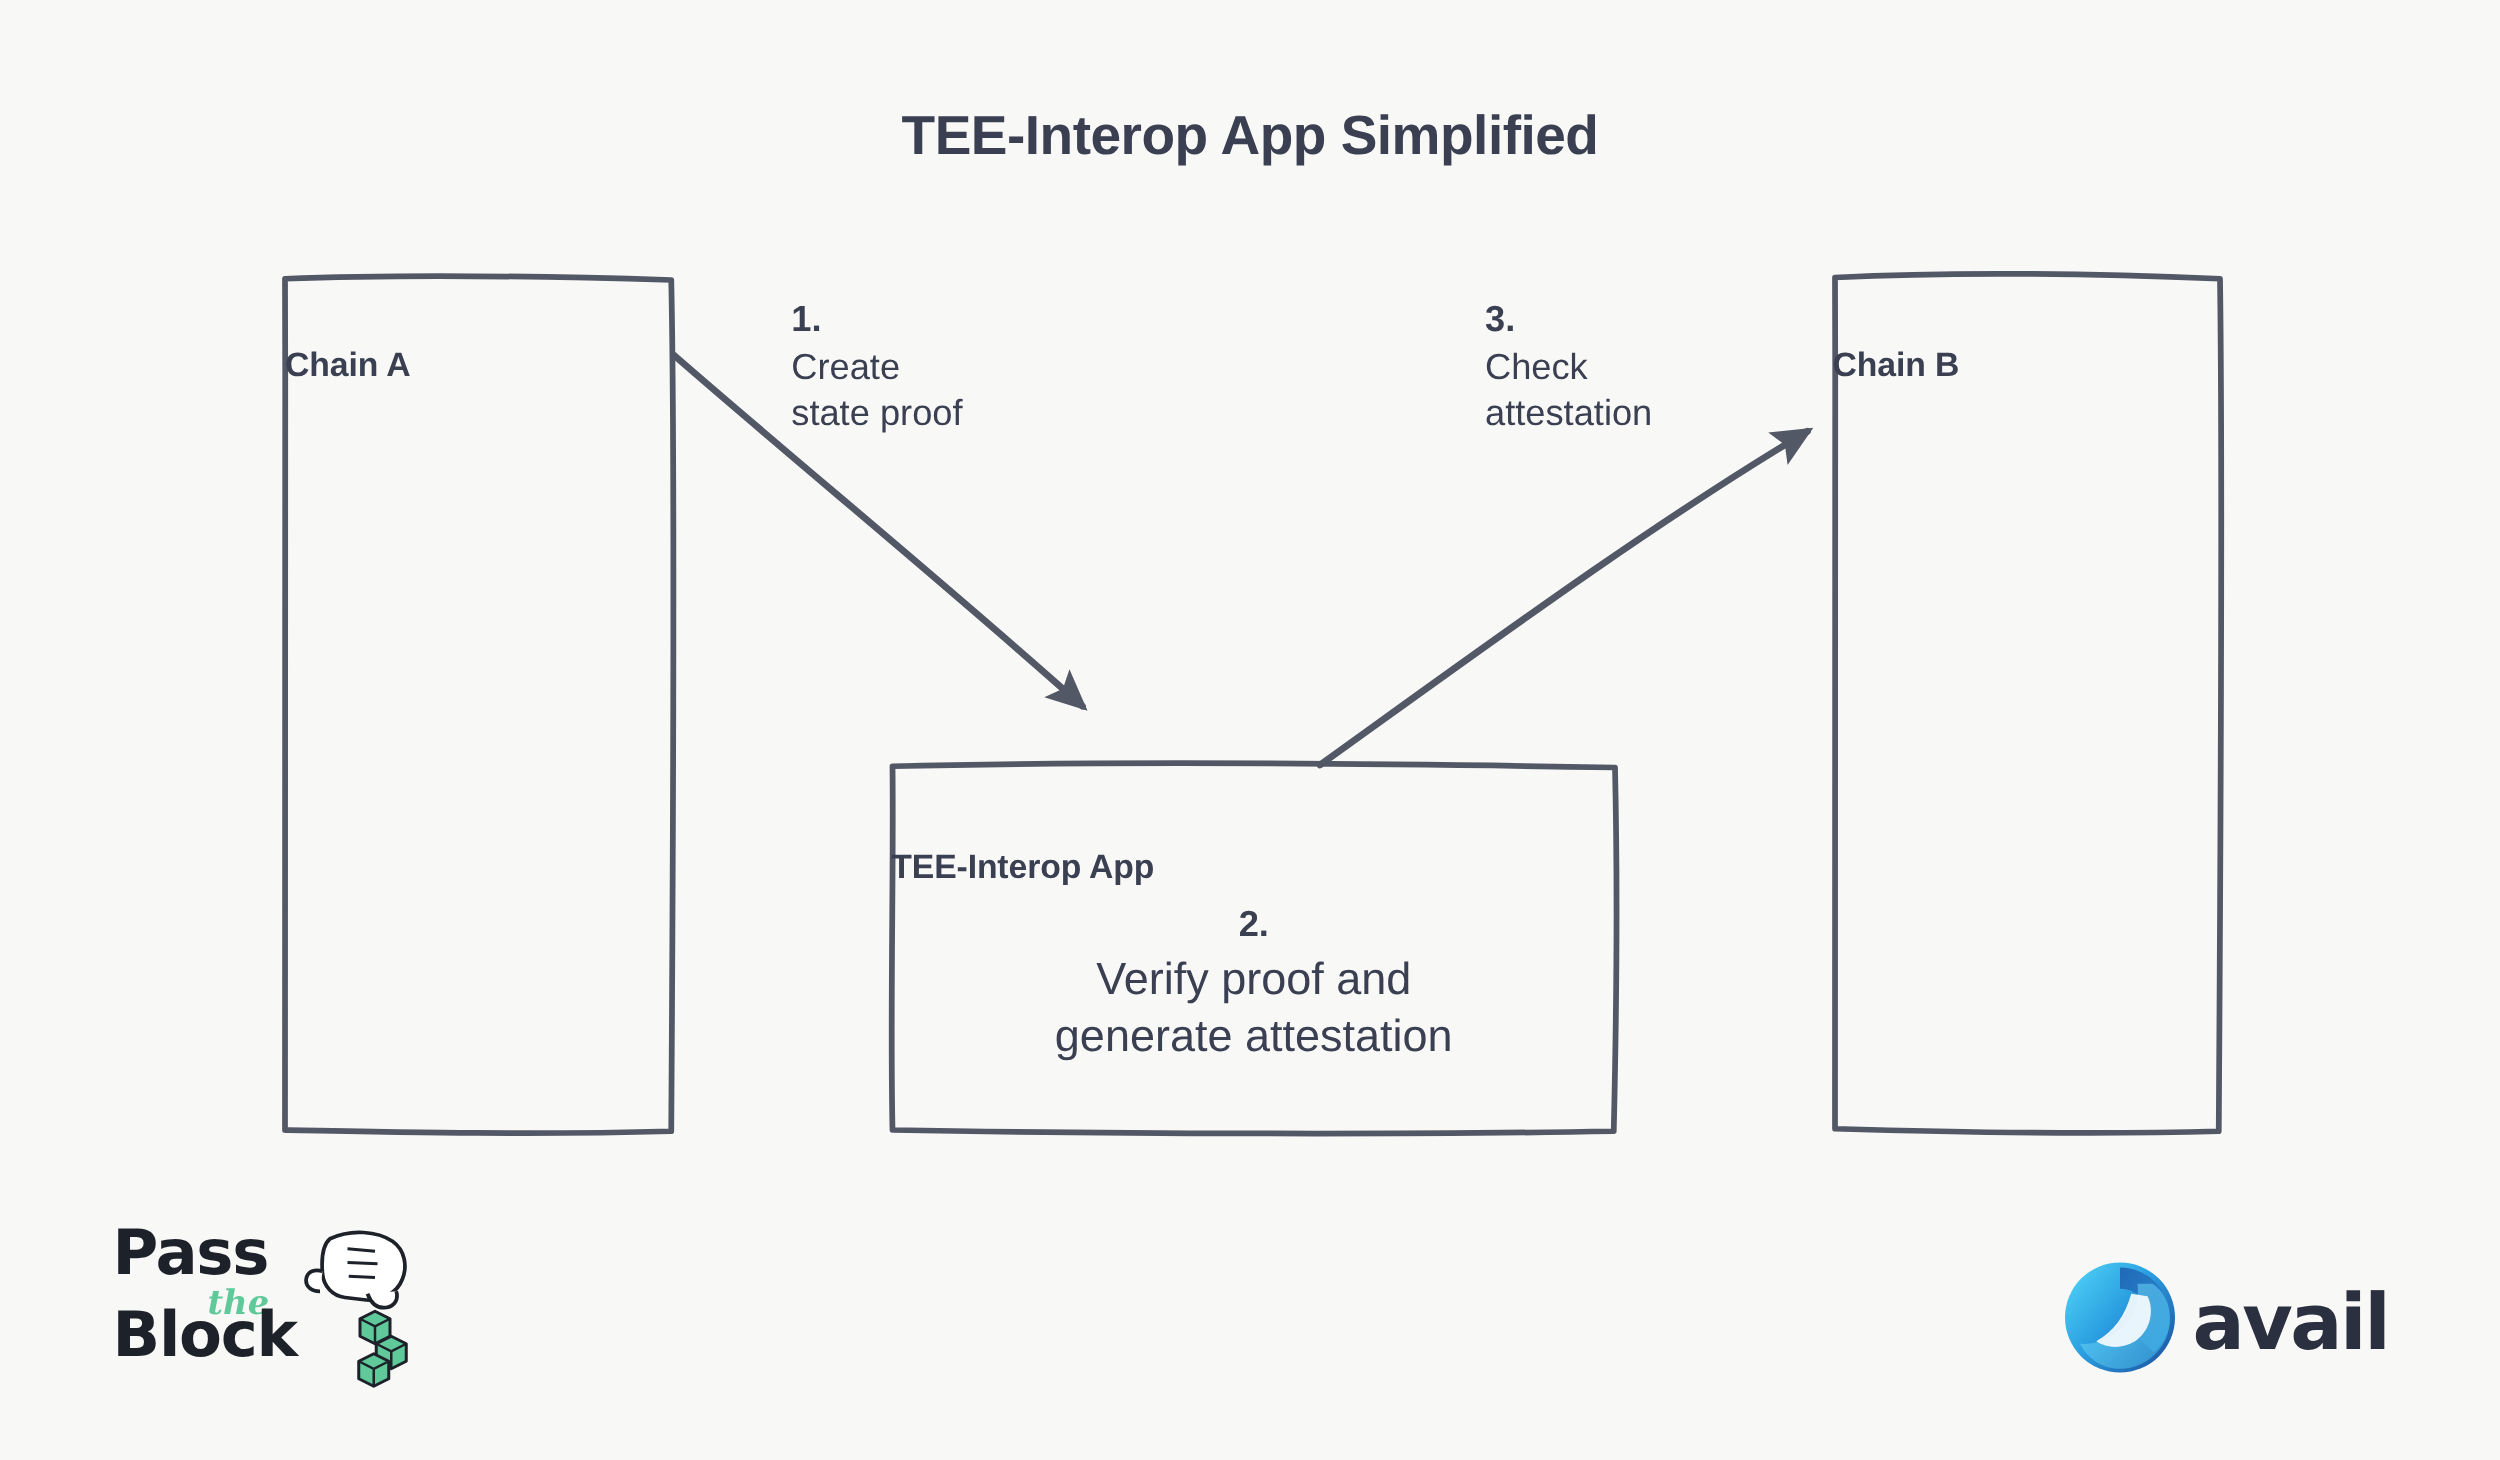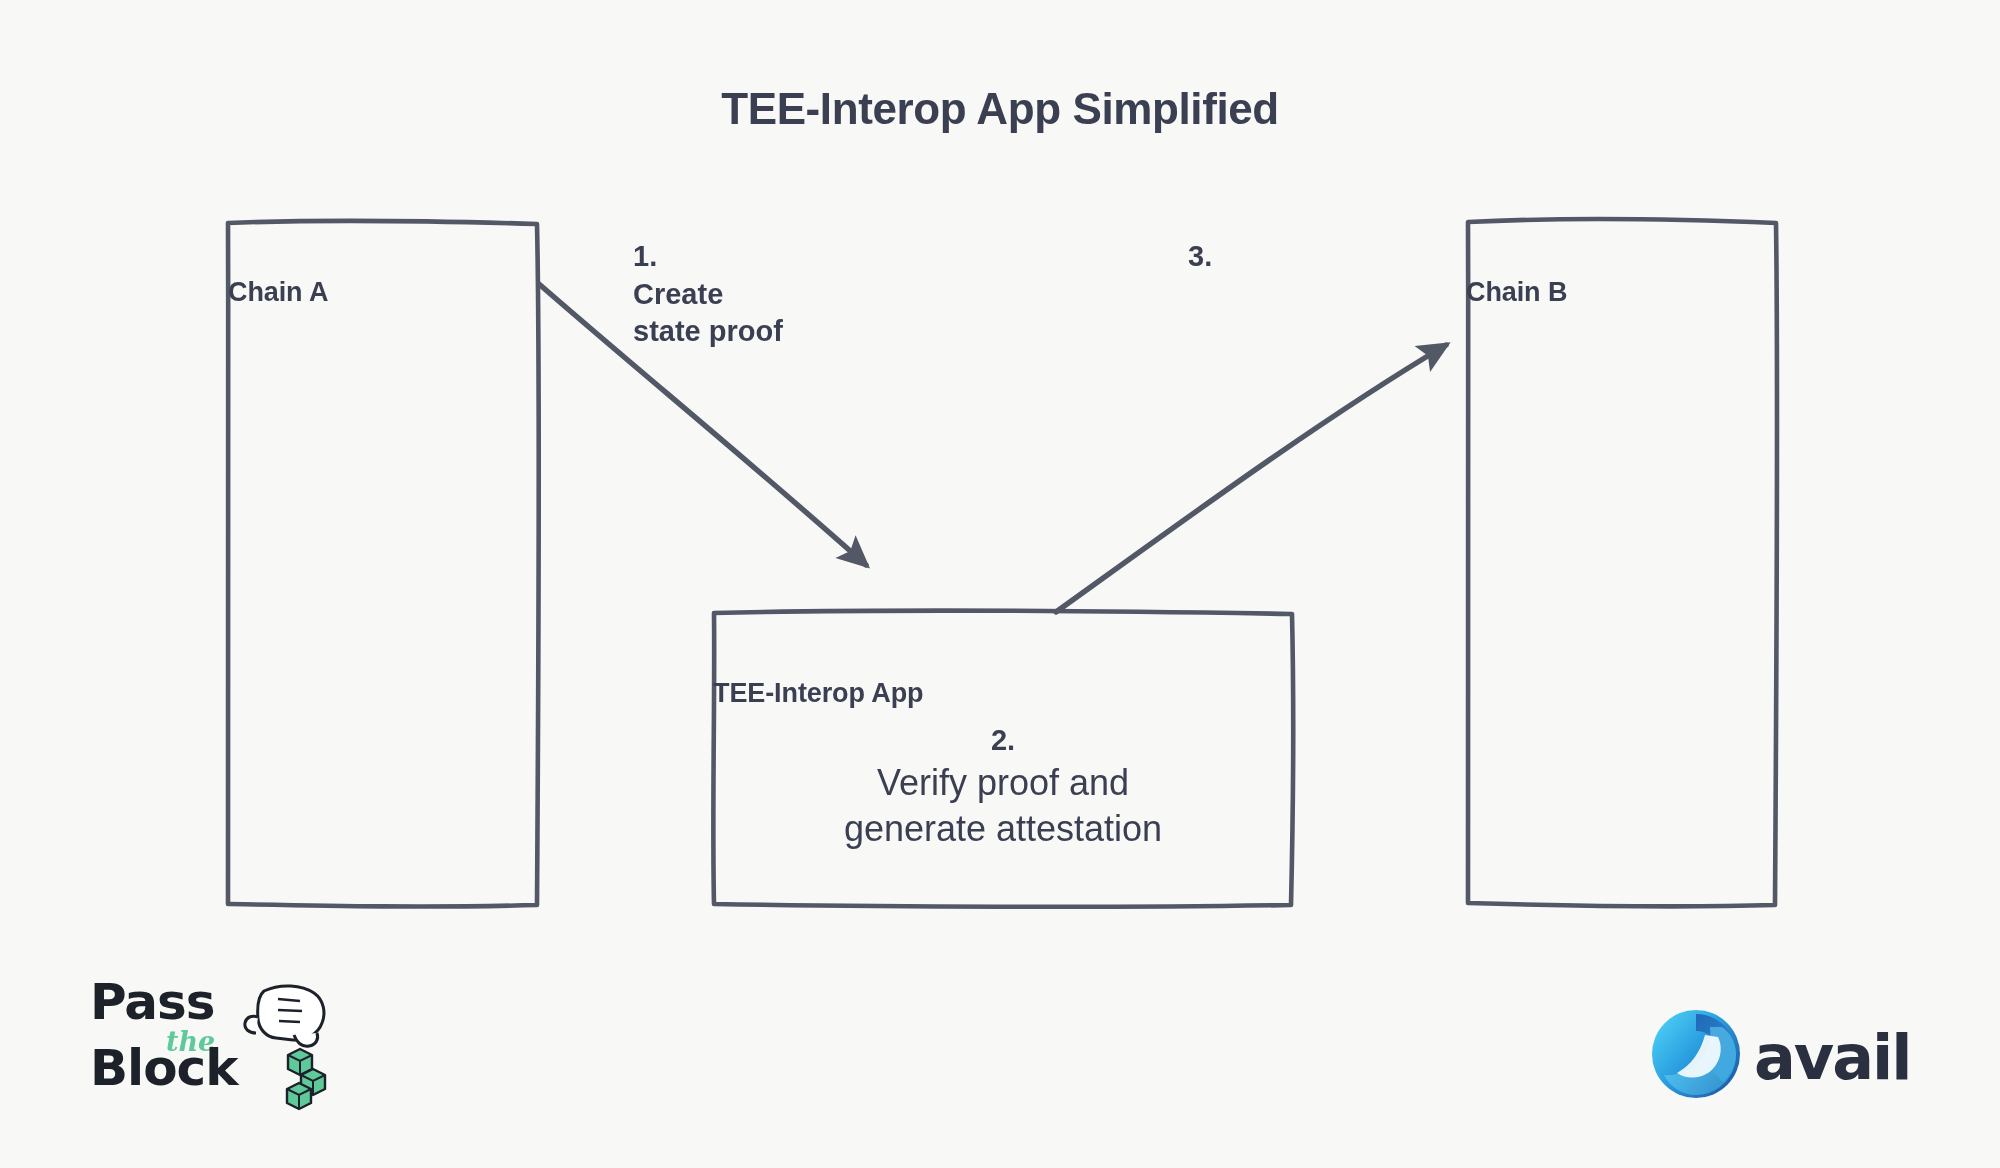--- a/index.html
+++ b/index.html
@@ -63,21 +63,21 @@
     color: #3a3f51;
     line-height: 1.30;
   }
   .step .num {
     font-size: 29px;
     font-weight: 700;
     display: block;
   }
   .step .body {
     font-size: 29px;
-    font-weight: 700;
+    font-weight: 400;
     display: block;
     white-space: pre-line;
   }
 
   .step-1 { top: 238px; left: 633px; text-align: left; }
   .step-3 { top: 238px; left: 1188px; text-align: left; }
 
   .step-2 {
     position: absolute;
     top: 722px;
@@ -182,20 +182,22 @@
   <div class="box-label chain-b-label">Chain B</div>
 
   <div class="step step-1">
     <span class="num">1.</span>
     <span class="body">Create
 state proof</span>
   </div>
 
   <div class="step step-3">
     <span class="num">3.</span>
+    <span class="body">Check
+attestation</span>
   </div>
 
   <div class="step-2">
     <span class="num">2.</span>
     <span class="body">Verify proof and
 generate attestation</span>
   </div>
 
   <svg id="ptb-logo" viewBox="0 0 250 150" xmlns="http://www.w3.org/2000/svg">
 

